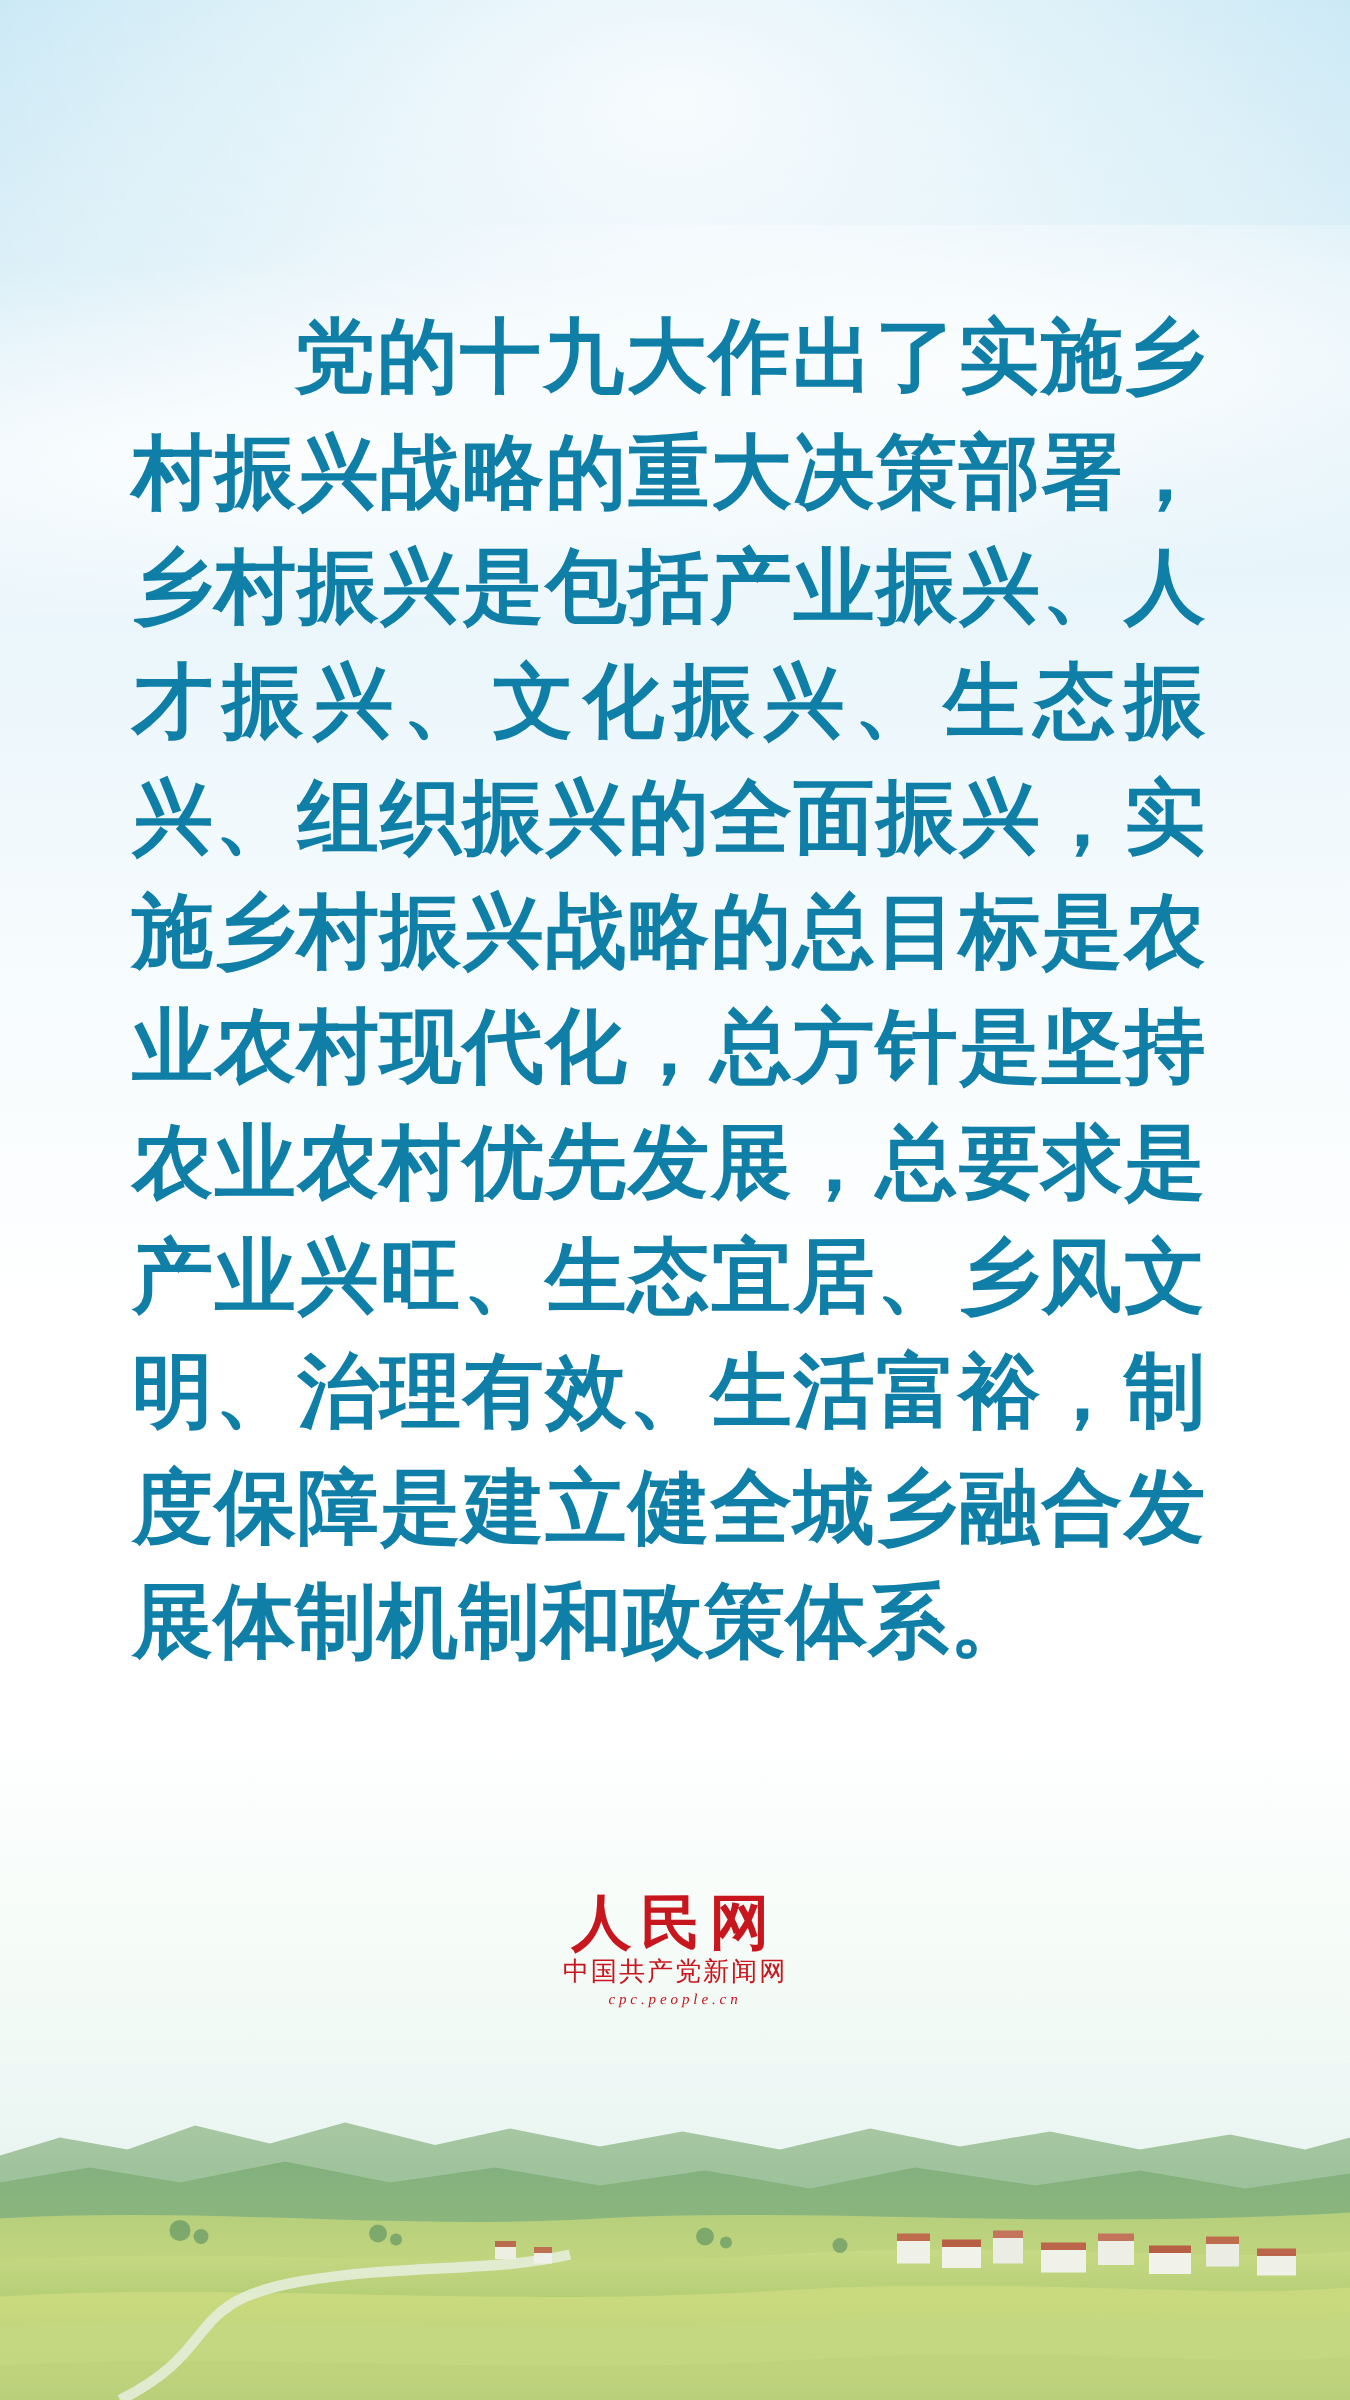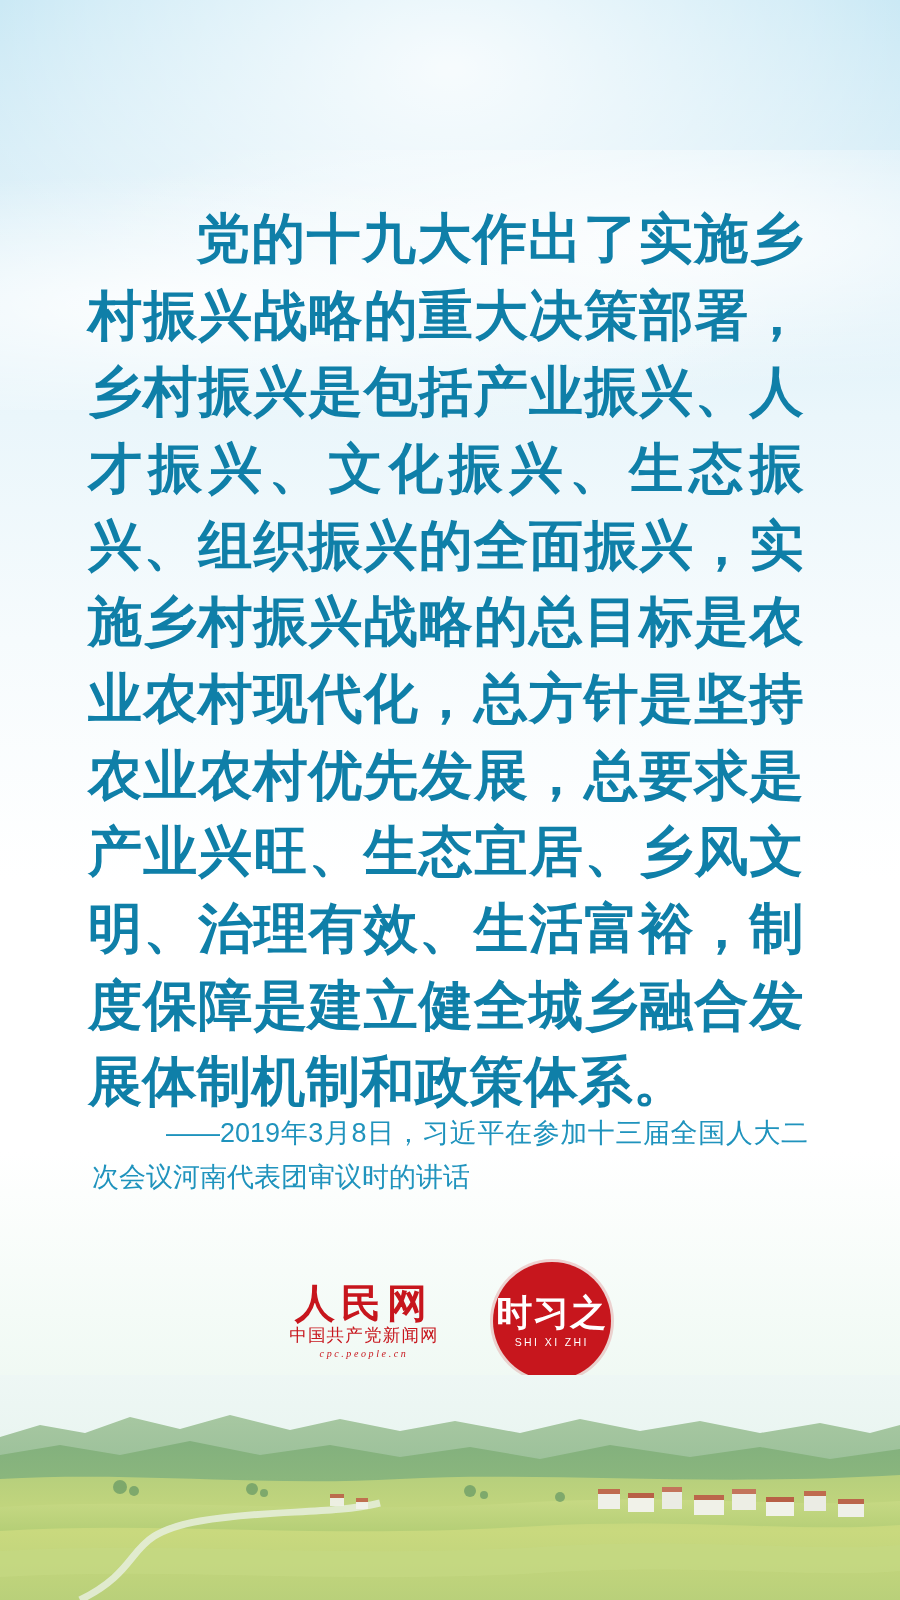--- a/index.html
+++ b/index.html
@@ -151,34 +151,29 @@
 </head>
 <body>
 
 <div class="poster">
 
   <div class="sky-glow"></div>
   <div class="cloud-band"></div>
 
   <div class="quote">党的十九大作出了实施乡村振兴战略的重大决策部署，乡村振兴是包括产业振兴、人才振兴、文化振兴、生态振兴、组织振兴的全面振兴，实施乡村振兴战略的总目标是农业农村现代化，总方针是坚持农业农村优先发展，总要求是产业兴旺、生态宜居、乡风文明、治理有效、生活富裕，制度保障是建立健全城乡融合发展体制机制和政策体系。</div>
 
-  <div class="attribution">——2019年3月8日，习近平在参加十三届全国人大二次会议河南代表团审议时的讲话</div>
 
   <div class="logos">
 
     <div class="logo-people">
       <div class="cn-name">人民网</div>
       <div class="cn-sub">中国共产党新闻网</div>
       <div class="cn-url">cpc.people.cn</div>
     </div>
 
-    <div class="logo-seal">
-      <div class="seal-cn">时习之</div>
-      <div class="seal-py">SHI XI ZHI</div>
-    </div>
 
   </div>
 
   <div class="landscape">
     <svg width="900" height="225" viewBox="0 0 900 225" xmlns="http://www.w3.org/2000/svg">
       <defs>
         <linearGradient id="skyFade" x1="0" y1="0" x2="0" y2="1">
           <stop offset="0%" stop-color="#eef7f5"></stop>
           <stop offset="100%" stop-color="#dff0e6"></stop>
         </linearGradient>

